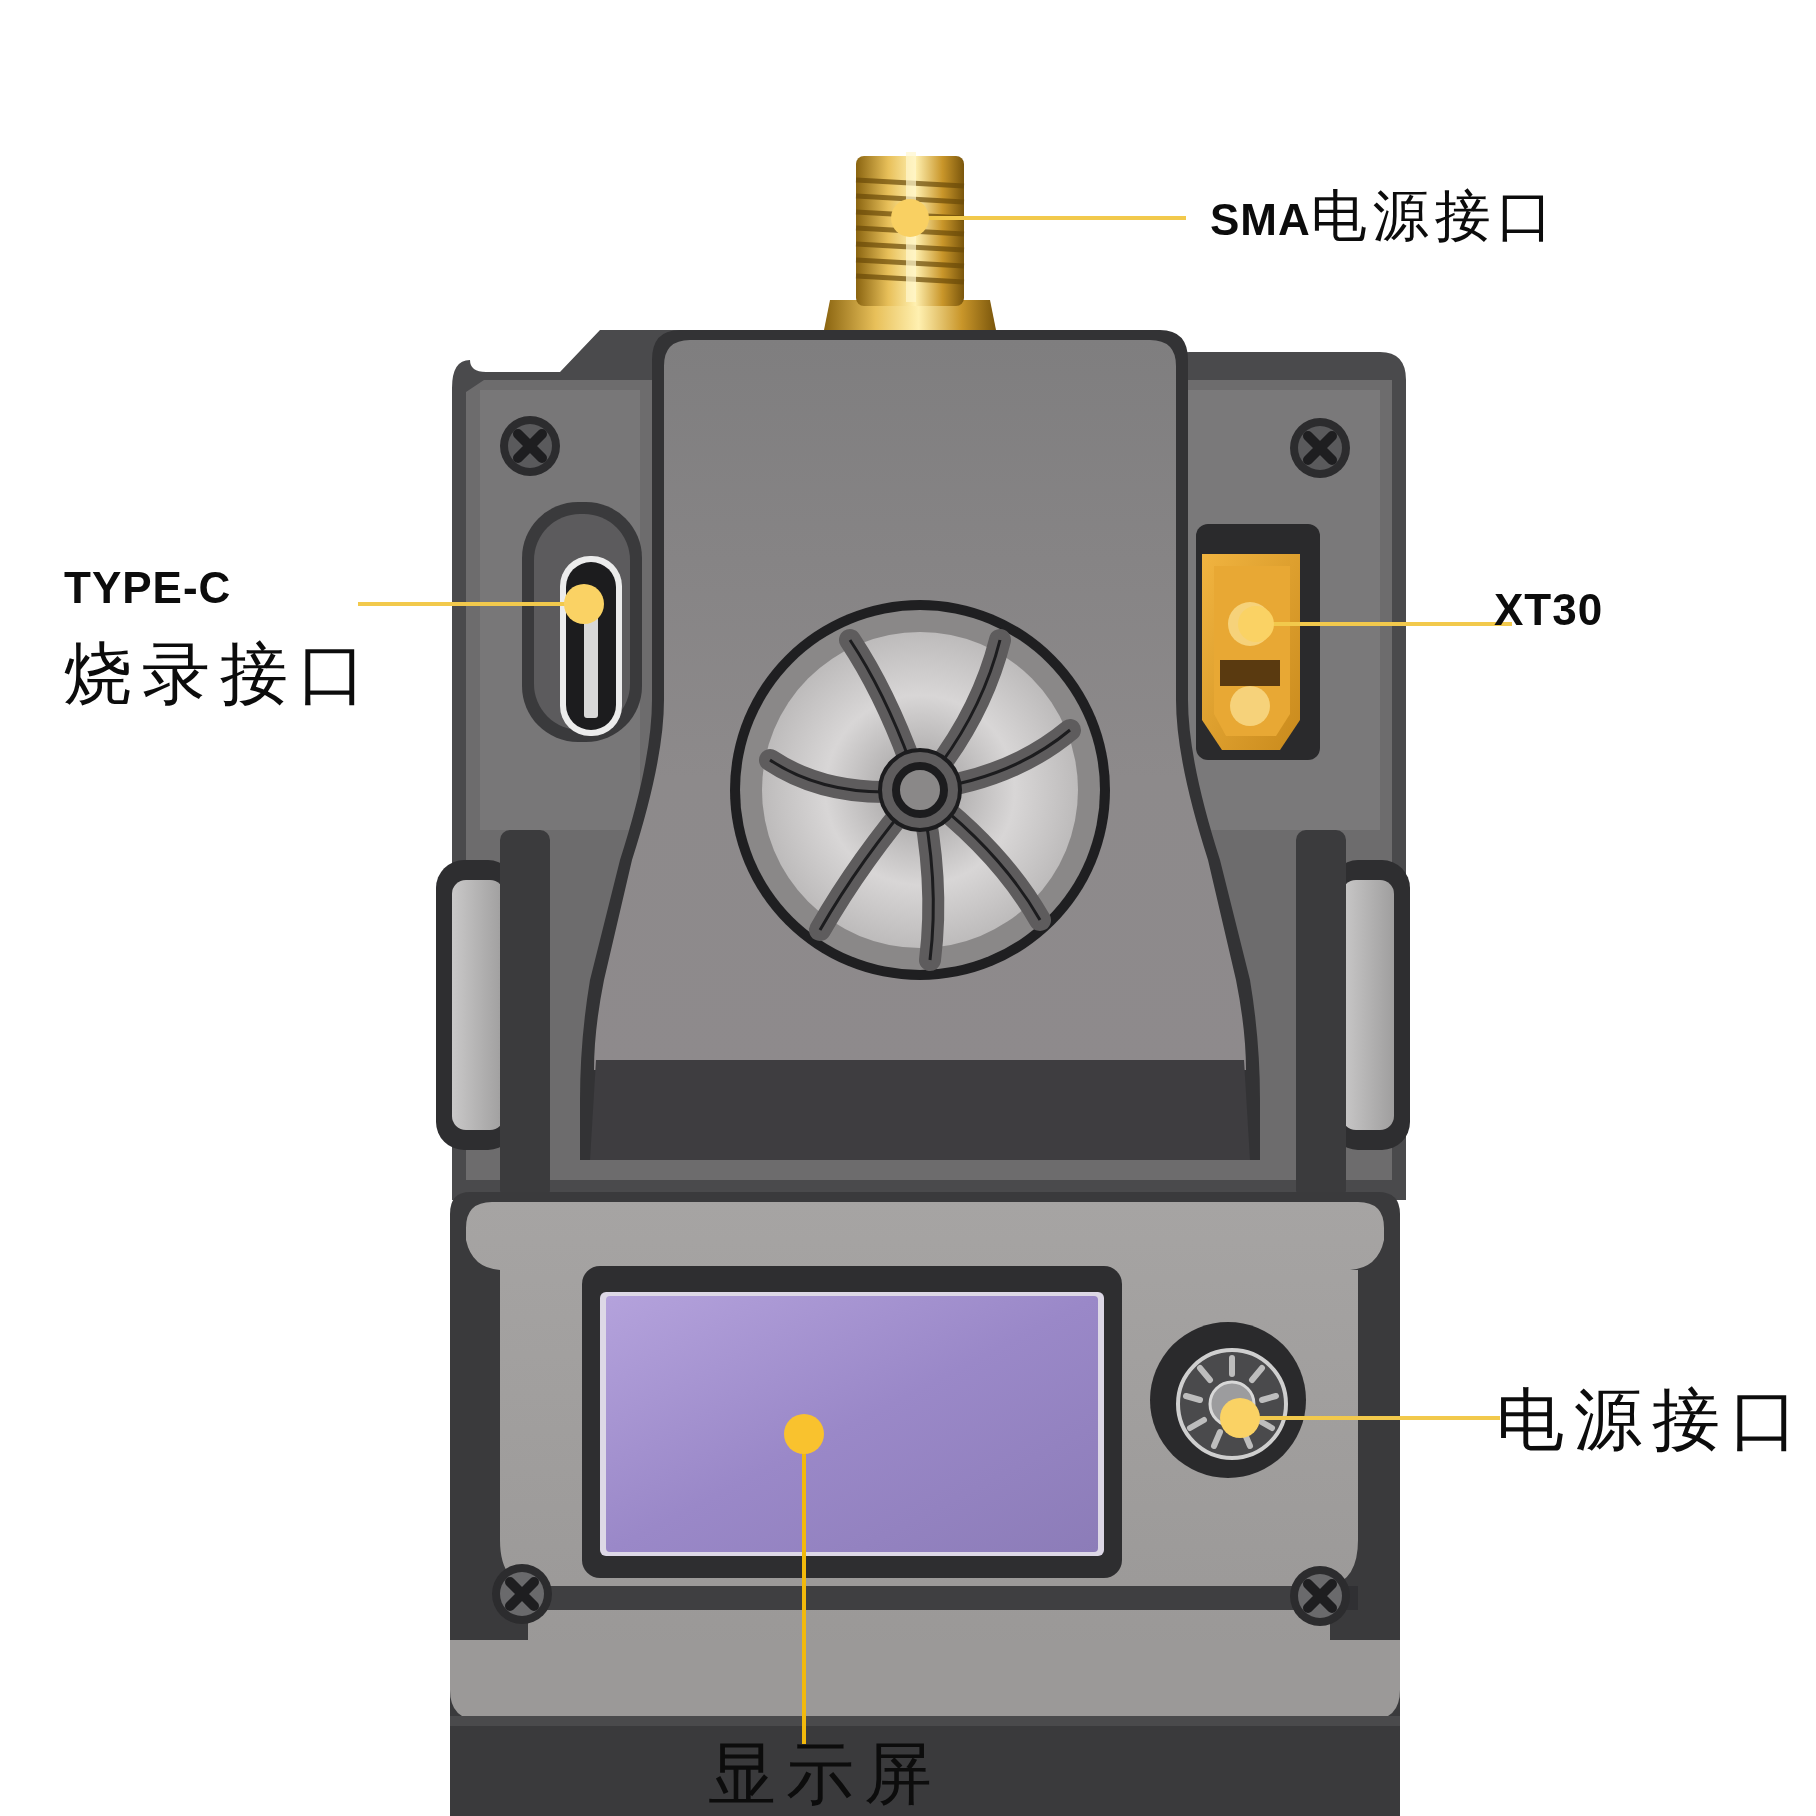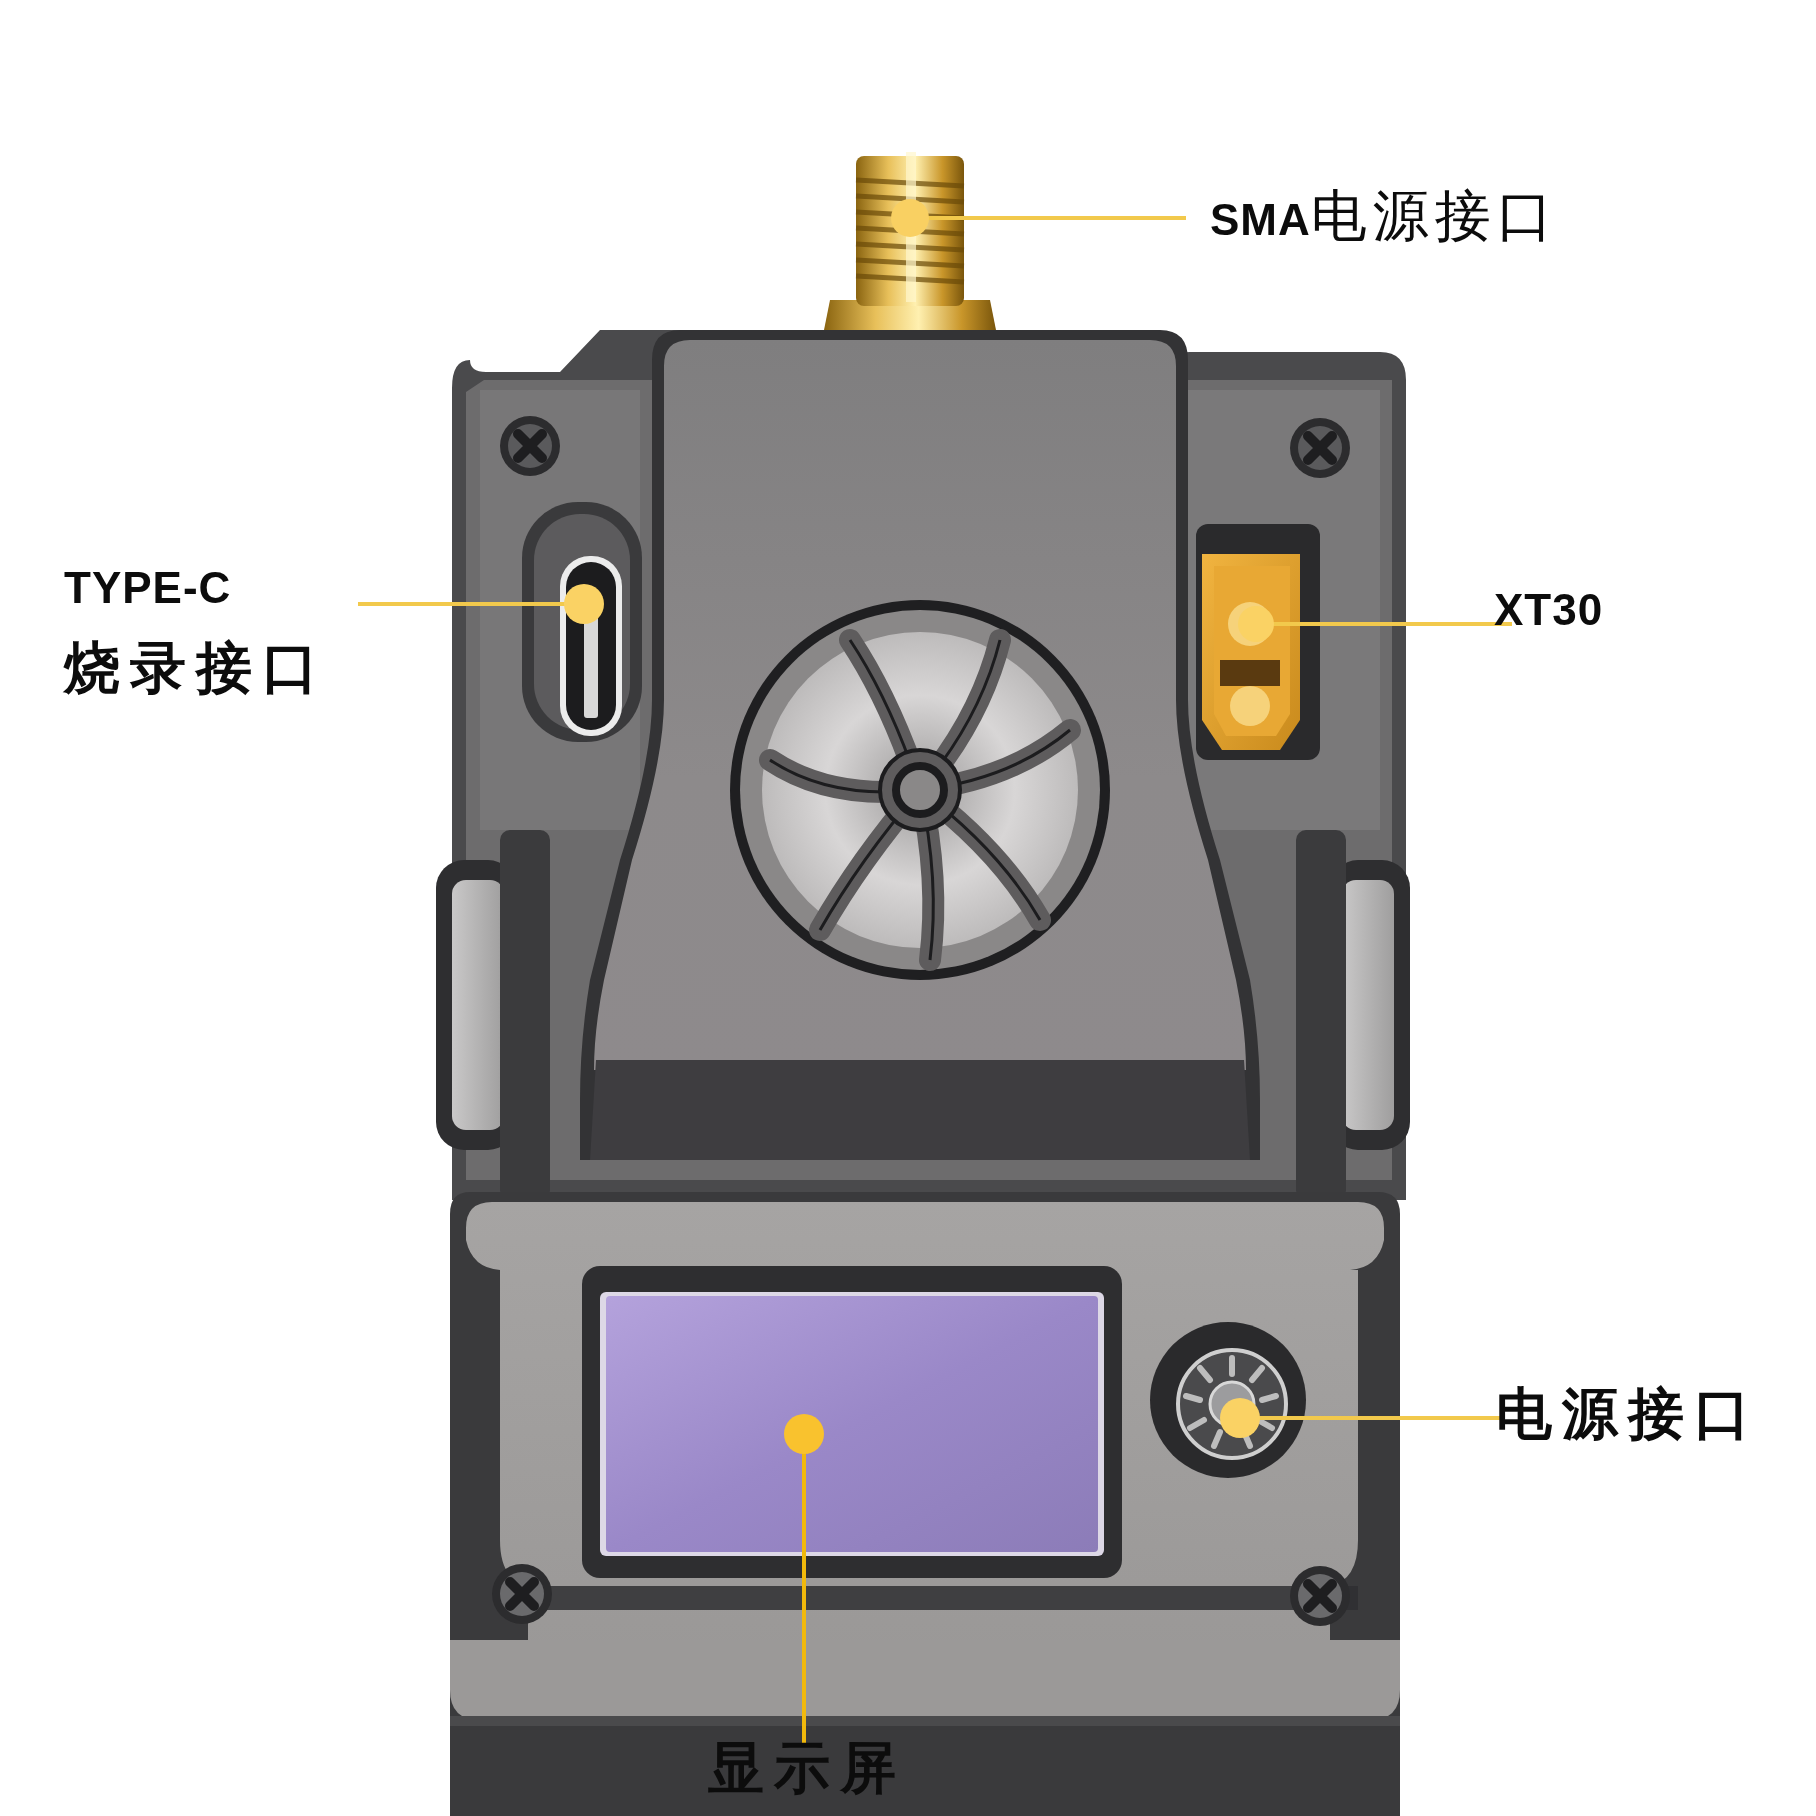--- a/index.html
+++ b/index.html
@@ -1,20 +1,20 @@
 <!DOCTYPE html>
 <html><head>
   <meta charset="utf-8">
   <style>
     html, body { margin: 0; padding: 0; background: #ffffff; }
     body { width: 1816px; height: 1816px; position: relative; overflow: hidden; font-family: "DejaVu Sans", "Liberation Sans", sans-serif; }
     #stage { position: absolute; left: 0; top: 0; width: 1816px; height: 1816px; }
     .label { position: absolute; color: #0c0c0c; line-height: 1; white-space: nowrap; }
     .label .en { font-family: "Liberation Sans", "DejaVu Sans", sans-serif; font-weight: 700; font-size: 44px; letter-spacing: 1px; display: block; }
-    .label .cn { font-family: "DejaVu Sans", "Liberation Sans", sans-serif; font-weight: 700; font-size: 56px; letter-spacing: 10px; display: block; }
+    .label .cn { font-family: "DejaVu Sans", "Liberation Sans", sans-serif; font-weight: 400; font-size: 68px; letter-spacing: 10px; display: block; }
     .label .inline-cn { font-family: "DejaVu Sans", "Liberation Sans", sans-serif; font-weight: 400; font-size: 56px; letter-spacing: 6px; }
     #lbl-sma { left: 1210px; top: 188px; }
     #lbl-typec { left: 36px; top: 566px; margin-left: 28px; }
     #lbl-typec .cn { margin-top: 30px; }
     #lbl-xt30 { left: 1430px; top: 588px; text-align: left; }
     #lbl-xt30 .en { margin-left: 64px; }
     #lbl-xt30 .cn { margin-top: 30px; }
     #lbl-fiveway { left: 1496px; top: 1386px; }
     #lbl-display { left: 708px; top: 1740px; }
   </style>

